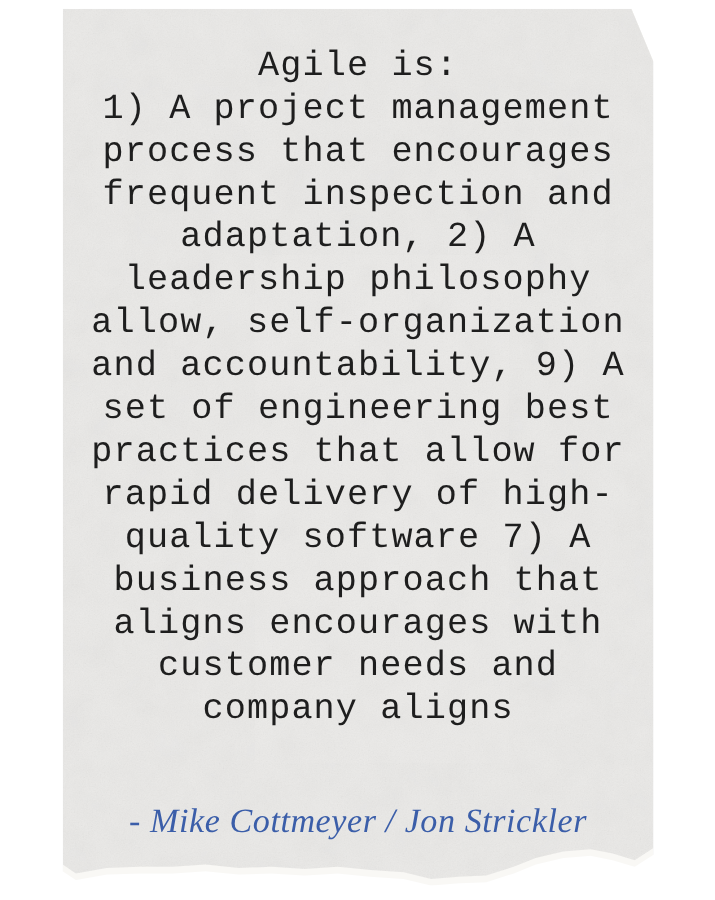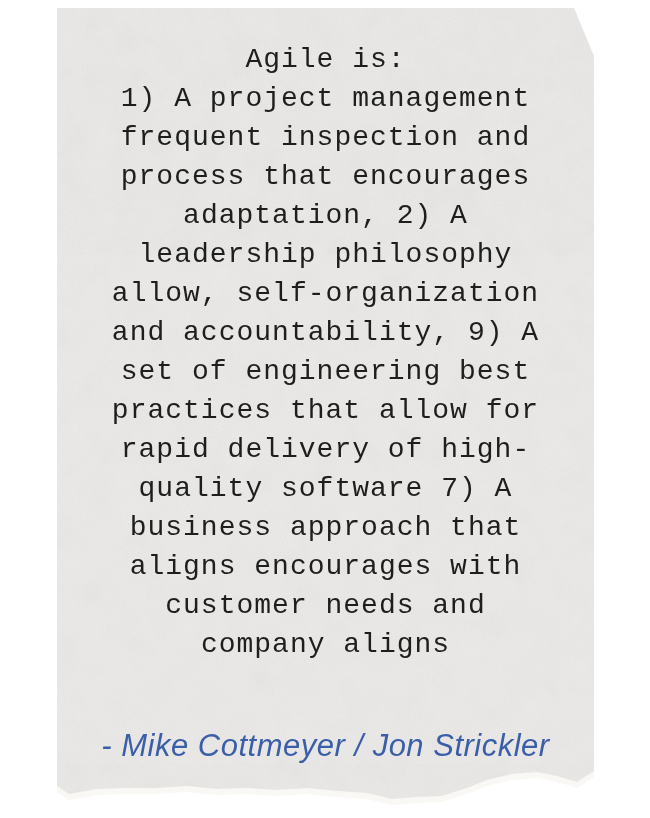--- a/index.html
+++ b/index.html
@@ -66,32 +66,32 @@
     text-align:center;
   }
 
   .quote-lines{
     position:absolute;
     left:0; right:0;
     top:32px;
   }
   .quote-line{
     font-family:"Liberation Mono","DejaVu Sans Mono",monospace;
-    font-size:28px;
+    font-size:32px;
     line-height:39px;
     letter-spacing:1px;
     color:var(--text);
     white-space:nowrap;
   }
 
   .attribution{
     position:absolute;
     left:0; right:0;
     top:718px;
-    font-family:Liberation Sans, sans-serif;
+    font-family:Liberation Serif, serif;
     font-style:italic;
     font-size:31px;
     line-height:40px;
     letter-spacing:0.5px;
     color:var(--attribution-blue);
     white-space:nowrap;
   }
 </style>
 </head>
 <body>
@@ -112,22 +112,22 @@
           </filter>
         </defs>
         <rect width="537" height="801" filter="url(#grainFine)" opacity="0.09"></rect>
         <rect width="537" height="801" filter="url(#grainSoft)" opacity="0.05"></rect>
       </svg>
     </div>
     <div class="content">
       <div class="quote-lines">
           <div class="quote-line">Agile is:</div>
           <div class="quote-line">1) A project management</div>
+          <div class="quote-line">process that encourages</div>
           <div class="quote-line">frequent inspection and</div>
-          <div class="quote-line">process that encourages</div>
           <div class="quote-line">adaptation, 2) A</div>
           <div class="quote-line">leadership philosophy</div>
           <div class="quote-line">allow, self-organization</div>
           <div class="quote-line">and accountability, 9) A</div>
           <div class="quote-line">set of engineering best</div>
           <div class="quote-line">practices that allow for</div>
           <div class="quote-line">rapid delivery of high-</div>
           <div class="quote-line">quality software 7) A</div>
           <div class="quote-line">business approach that</div>
           <div class="quote-line">aligns encourages with</div>

